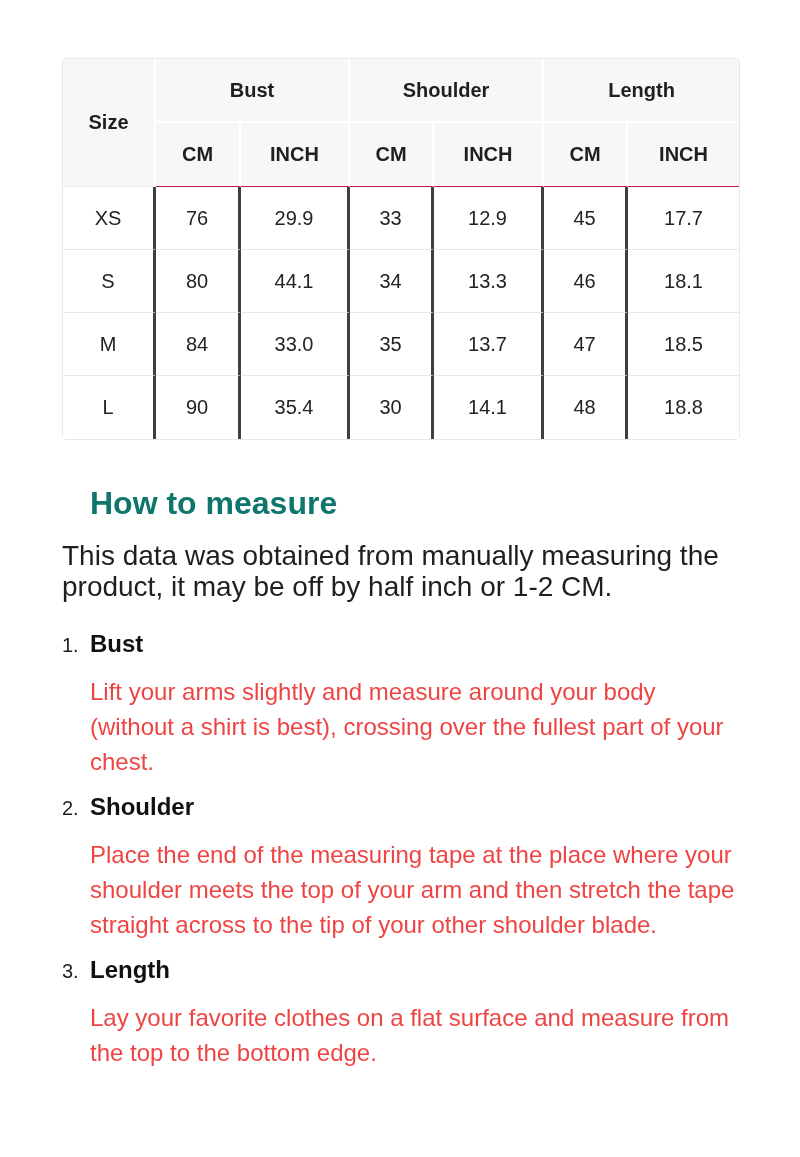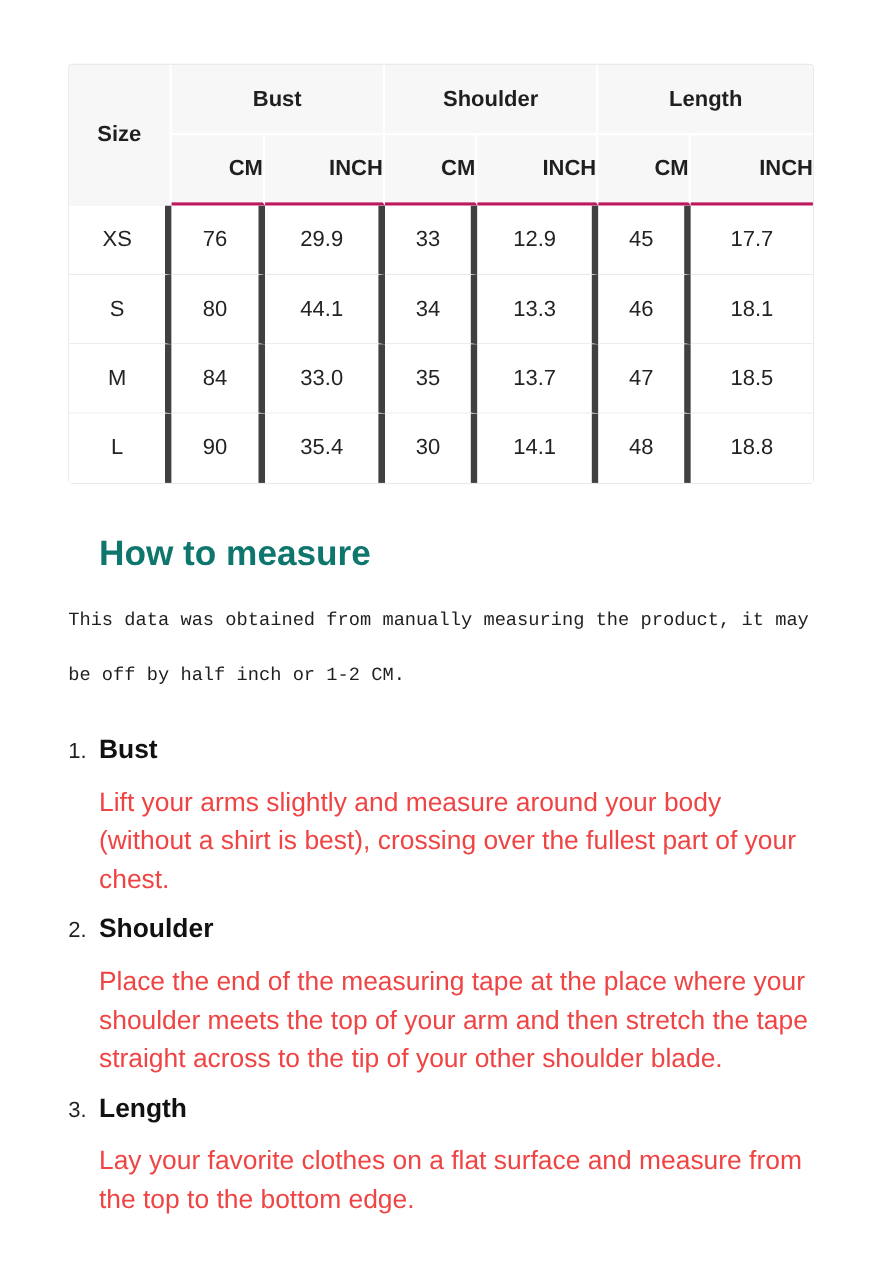--- a/index.html
+++ b/index.html
@@ -36,48 +36,47 @@
   .size-chart thead th {
     background: #f7f7f7;
     font-weight: bold;
     color: #1f1f1f;
     border-right: 2px solid #ffffff;
     border-bottom: 2px solid #ffffff;
     height: 64px;
   }
   .size-chart thead tr th:last-child { border-right: 0; }
   .size-chart thead th.size-th { border-bottom: 1px solid #e9e9e9; }
-  .size-chart thead tr.units-row th { border-bottom: 3px solid #be185d; text-align: right; }
+  .size-chart thead tr.units-row th { border-bottom: 1px solid #be185d; }
   .size-chart thead tr:first-child th:first-child { border-top-left-radius: 4px; }
   .size-chart thead tr:first-child th:last-child { border-top-right-radius: 4px; }
   .size-chart tbody td {
     background: #ffffff;
-    border-right: 6px solid #404040;
+    border-right: 3px solid #404040;
     border-bottom: 1px solid #e9e9e9;
     height: 63px;
   }
   .size-chart tbody td:last-child { border-right: 0; }
   .size-chart tbody tr:last-child td { border-bottom: 0; }
 
   
   .section-heading {
     margin-top: 44px;
     font-size: 32px;
     font-weight: bold;
     line-height: 38px;
     color: #0f766e;
     margin-left: 28px;
   }
   .intro {
     margin-top: 18px;
-    font-size: 17px;
-    line-height: 50px;
+    font-size: 28px;
+    line-height: 31px;
     color: #1f1f1f;
     max-width: 680px;
-    font-family: Liberation Mono, monospace;
   }
   .steps {
     margin-top: 24px;
   }
   .step {
     margin-bottom: 10px;
   }
   .step-head {
     display: flex;
     align-items: baseline;

